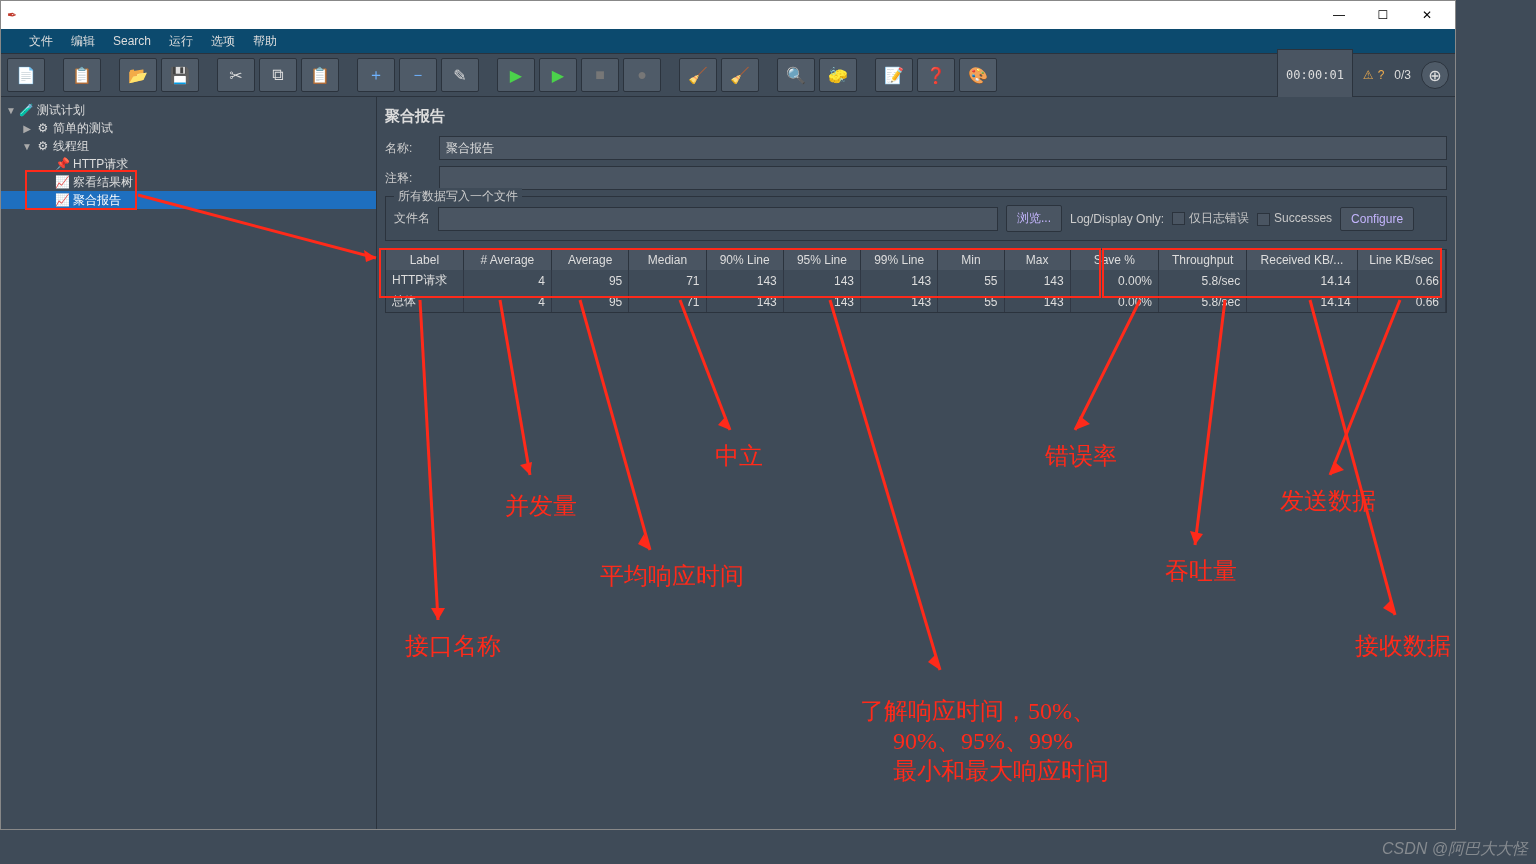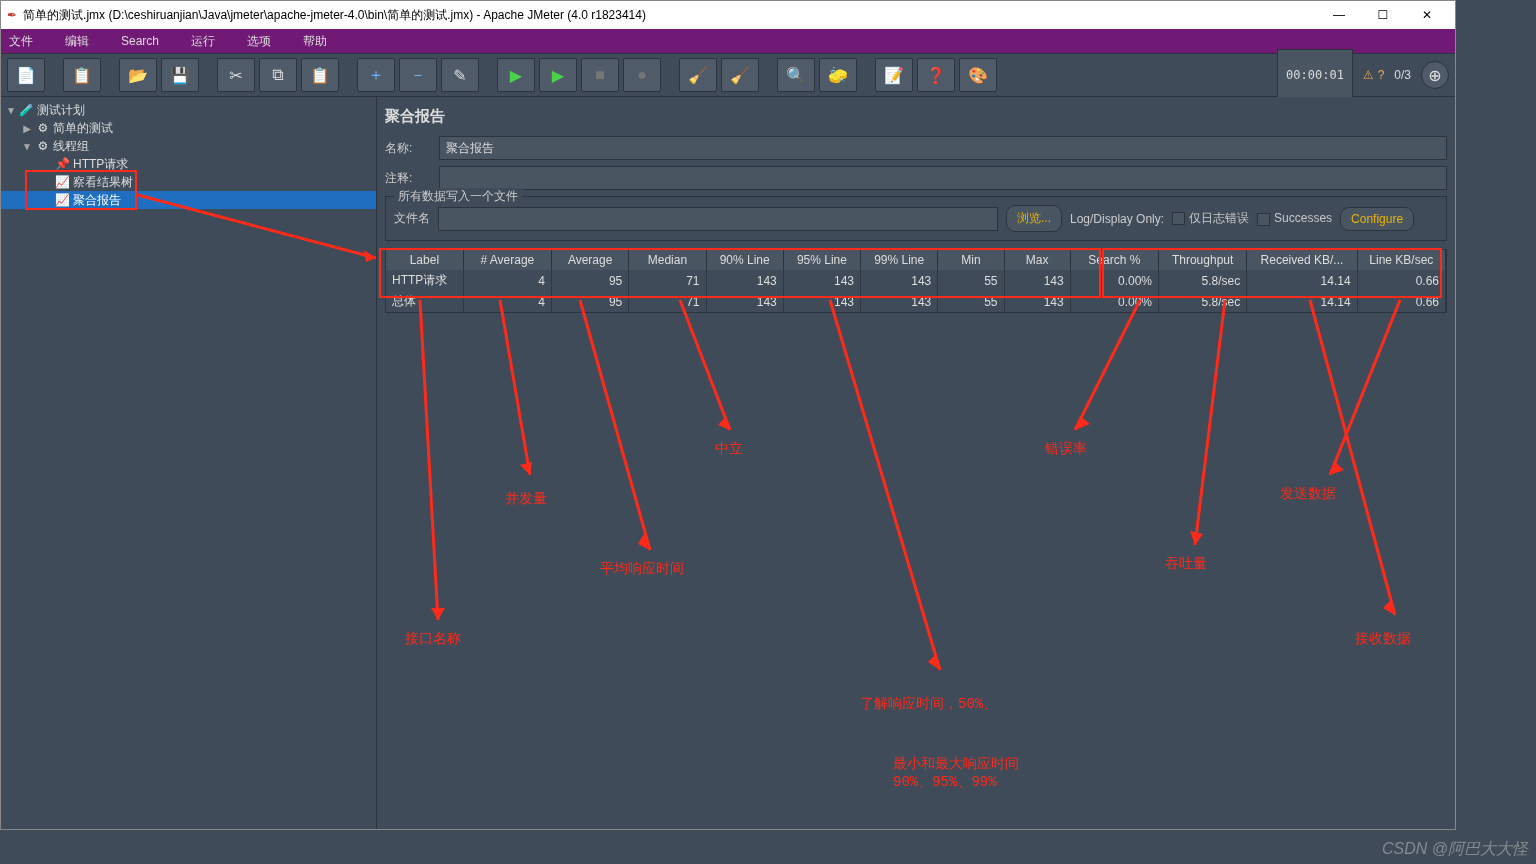--- a/index.html
+++ b/index.html
@@ -2,21 +2,21 @@
 <html><head>
 <meta charset="utf-8">
 <style>
   * { margin:0; padding:0; box-sizing:border-box; font-family:"Microsoft YaHei",Arial,sans-serif; font-size:12px; }
   body { background:#3f4b58; color:#c8c8c8; width:1536px; height:864px; overflow:hidden; position:relative; }
   .window { width:1456px; height:830px; background:#fff; border:1px solid #888; position:relative; }
   .titlebar { height:28px; background:#fff; display:flex; align-items:center; padding:0 6px; color:#000; }
   .titlebar .feather { color:#c0392b; margin-right:6px; }
   .titlebar .spacer { flex:1; }
   .titlebar .wbtn { width:44px; height:26px; display:flex; align-items:center; justify-content:center; color:#000; }
-  .menubar { height:24px; background:#701a75; display:flex; align-items:center; padding:0 0; gap:16px; color:#ddd; }
+  .menubar { height:24px; background:#0c4a6e; display:flex; align-items:center; padding:0 20px; gap:2px; color:#ddd; }
   .menubar .mitem { padding:2px 8px; }
   .toolbar { height:44px; background:#3f4b58; border-top:1px solid #2b333d; border-bottom:1px solid #2b333d; display:flex; align-items:center; padding:4px 6px; gap:4px; }
   .tb-btn { width:38px; height:34px; background:#4f5b68; border:1px solid #2b333d; border-radius:2px; display:flex; align-items:center; justify-content:center; font-size:16px; color:#ddd; }
   .tb-sep { width:10px; }
   .toolbar .right { margin-left:auto; display:flex; align-items:center; gap:10px; }
   .timebox { border:1px solid #2b333d; background:#4a5562; padding:18px 8px; color:#ddd; font-family:monospace; }
   .warn { color:#f0ad4e; display:flex; align-items:center; gap:4px;}
   .cnt { color:#ddd; }
   .body { display:flex; height:calc(100% - 28px - 24px - 44px); background:#3f4b58; }
   .tree { width:376px; border-right:1px solid #2b333d; padding:4px 0; color:#ddd; overflow:hidden; position:relative;}
@@ -28,46 +28,45 @@
   .main-scroll { flex:1; overflow:hidden; padding:6px 8px 0 8px; background:#3f4b58; }
   .main h2 { color:#ddd; font-size:15px; font-weight:bold; margin:4px 0 10px 0; }
   .frow { display:flex; align-items:center; margin-bottom:6px; gap:8px;}
   .frow .lbl { width:46px; color:#ccc; }
   .frow input.txt { flex:1; height:24px; background:#4a5562; border:1px solid #2b333d; color:#ddd; padding:0 6px; }
   .fieldset { border:1px solid #2b333d; margin-top:4px; padding:8px; position:relative;}
   .fieldset .legend { position:absolute; top:-9px; left:8px; background:#3f4b58; padding:0 4px; color:#ccc; }
   .fs-row { display:flex; align-items:center; gap:8px; }
   .fs-row .lbl{color:#ccc;}
   .fs-row input.txt { flex:1; height:24px; background:#4a5562; border:1px solid #2b333d; color:#ddd; padding:0 6px; max-width:560px;}
-  .btn { background:#4a5562; border:1px solid #2b333d; color:#eab308; padding:4px 10px; border-radius:9px; }
+  .btn { background:#4a5562; border:1px solid #2b333d; color:#c4b5fd; padding:4px 10px; border-radius:2px; }
   .chk { width:13px; height:13px; background:#4a5562; border:1px solid #2b333d; display:inline-block; vertical-align:middle; margin-right:4px; position:relative;}
   .chk.checked::after{content:"✓"; position:absolute; top:-3px; left:0; color:#ddd; font-size:11px;}
   .table-wrap { margin-top:8px; border:1px solid #2b333d; }
   table.rpt { width:100%; border-collapse:collapse; table-layout:fixed; }
   table.rpt th { background:#4a5562; color:#ddd; font-weight:normal; padding:3px 4px; border-right:1px solid #2b333d; text-align:center; font-size:12px; overflow:hidden; white-space:nowrap;}
   table.rpt td { color:#ddd; padding:2px 6px; border-right:1px solid #303844; text-align:right; font-size:12px; white-space:nowrap;}
   table.rpt td:first-child{text-align:left;}
   .footer { height:36px; border-top:1px solid #2b333d; display:flex; align-items:center; justify-content:flex-end; gap:14px; padding:0 12px; background:#3f4b58;}
   
   .overlay{position:absolute; inset:0; pointer-events:none;}
   .redbox{position:absolute; border:2px solid #ff2a1a;}
-  .ann-text{position:absolute; color:#ff2a1a; font-size:14px; font-family:Liberation Mono, monospace; white-space:nowrap;}
+  .ann-text{position:absolute; color:#ff2a1a; font-size:24px; font-family:Liberation Serif, serif; white-space:nowrap;}
   .watermark{position:absolute; right:8px; bottom:4px; color:rgba(180,180,180,.6); font-size:16px; font-style:italic;}
   svg.arrow{position:absolute; overflow:visible;}
   svg.arrow line{stroke:#ff2a1a; stroke-width:3;}
   svg.arrow polygon{fill:#ff2a1a;}
 </style>
 </head>
 <body>
 
 <div class="window">
 
   <div class="titlebar">
     <span class="feather">✒</span>
-    <span>简单的测试.jmx (D:\ceshiruanjian\Java\jmeter\apache-jmeter-4.0\bin\简单的测试.jmx) - Apache JMeter (4.0 r1823414)</span>
     <span class="spacer"></span>
     <div class="wbtn">
         <span>—</span>
       </div>
     <div class="wbtn">
         <span>☐</span>
       </div>
     <div class="wbtn close">
         <span>✕</span>
       </div>
@@ -202,21 +201,21 @@
                 <tr id="hdr-row">
                   <th>Label</th>
                   <th># Average</th>
                   <th>Average</th>
                   <th>Median</th>
                   <th>90% Line</th>
                   <th>95% Line</th>
                   <th>99% Line</th>
                   <th>Min</th>
                   <th>Max</th>
-                  <th>Search %</th>
+                  <th>Save %</th>
                   <th>Throughput</th>
                   <th>Received KB/...</th>
                   <th>Line KB/sec</th>
                 </tr>
               </thead>
             <tbody id="body-rows">
                 <tr>
                   <td>HTTP请求</td>
                   <td>4</td>
                   <td>95</td>
@@ -292,21 +291,21 @@
 
     <line x1="1400" y1="300" x2="1330" y2="475"></line>
       <polygon points="1330,475 1334,461 1344,470"></polygon>
   </svg>
 
   <div class="ann-text" style="left:405px; top:630px;">接口名称</div>
   <div class="ann-text" style="left:505px; top:490px;">并发量</div>
   <div class="ann-text" style="left:600px; top:560px;">平均响应时间</div>
   <div class="ann-text" style="left:715px; top:440px;">中立</div>
   <div class="ann-text" style="left:860px; top:695px;">了解响应时间，50%、</div>
-  <div class="ann-text" style="left:893px; top:725px;margin-top:48px;">90%、95%、99%</div>
+  <div class="ann-text" style="left:893px; top:725px;">90%、95%、99%</div>
   <div class="ann-text" style="left:893px; top:755px;">最小和最大响应时间</div>
   <div class="ann-text" style="left:1045px;top:440px;">错误率</div>
   <div class="ann-text" style="left:1165px;top:555px;">吞吐量</div>
   <div class="ann-text" style="left:1280px;top:485px;">发送数据</div>
   <div class="ann-text" style="left:1355px;top:630px;">接收数据</div>
 
   <div class="watermark">CSDN @阿巴大大怪</div>
 </div>
 
 </body></html>

